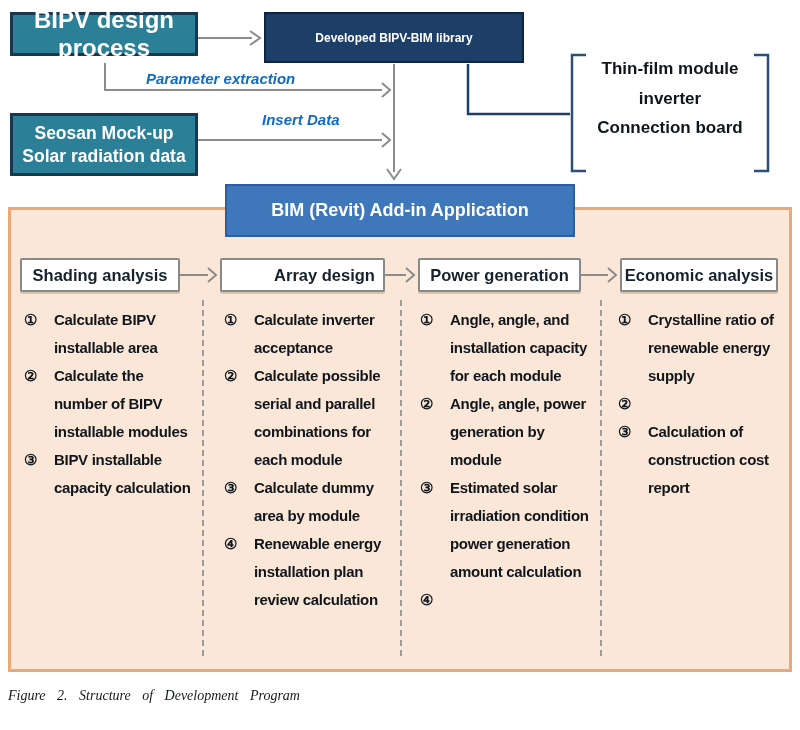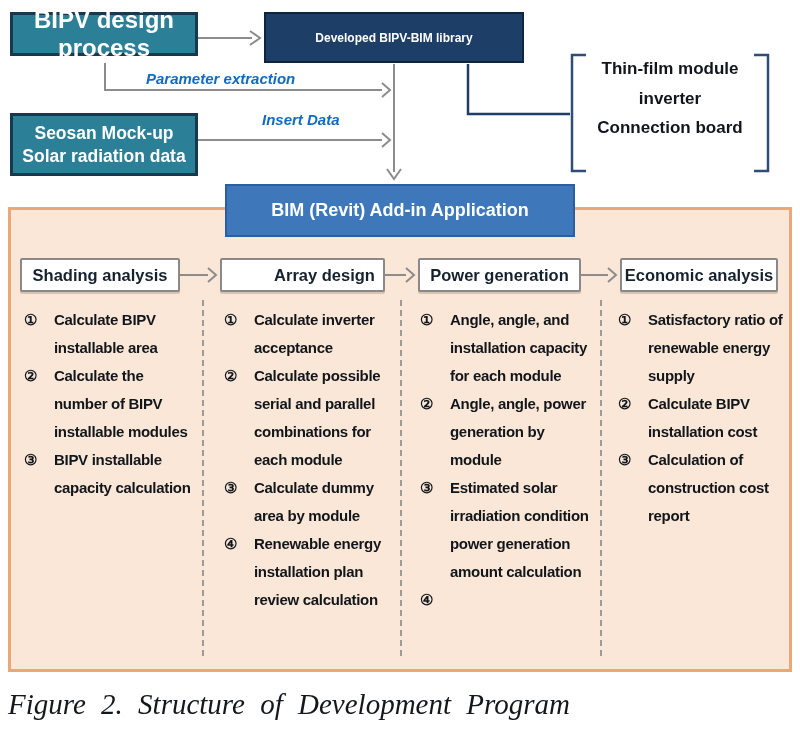--- a/index.html
+++ b/index.html
@@ -49,21 +49,21 @@
   
   .col-list{z-index:4;top:306px;margin:0;padding:0;list-style:none;}
   #col-1{left:24px;width:172px;} #col-2{left:224px;width:172px;}
   #col-3{left:420px;width:176px;} #col-4{left:618px;width:172px;}
   .col-list li{display:flex;margin:0;padding:0;}
   .col-list .num{flex:0 0 30px;font-size:15px;font-weight:600;color:#10161c;line-height:28px;}
   .col-list .txt{flex:1 1 auto;font-size:15px;font-weight:600;color:#10161c;line-height:28px;letter-spacing:-0.3px;}
 
   
   #caption{left:8px;top:688px;width:784px;font-family:"Liberation Serif",serif;
-    font-style:italic;font-size:29px;color:#14181c;word-spacing:8px;z-index:4;}
+    font-style:italic;font-size:14px;color:#14181c;word-spacing:8px;z-index:4;}
 </style>
 </head>
 <body>
 
 <div class="canvas">
 
   <svg class="connectors" viewBox="0 0 800 730" fill="none">
 
     <g stroke="#8c8c8c" stroke-width="2">
       <path d="M198 38 H252"></path>
@@ -206,26 +206,25 @@
 
       <li>
         <span class="num">④</span>
       </li>
     </ul>
 
   <ul class="abs col-list" id="col-4">
 
       <li>
         <span class="num">①</span>
-        <span class="txt">Satisfactory ratio of renewable energy supply</span>
-      </li>
-
-      <li>
-        <span class="num">②</span>
-        <span class="txt">Calculate BIPV installation cost</span>
+        <span class="txt">Crystalline ratio of renewable energy supply</span>
+      </li>
+
+      <li>
+        <span class="num">②</span>
       </li>
 
       <li>
         <span class="num">③</span>
         <span class="txt">Calculation of construction cost report</span>
       </li>
     </ul>
 
   <div class="abs" id="caption">Figure 2. Structure of Development Program</div>
 

